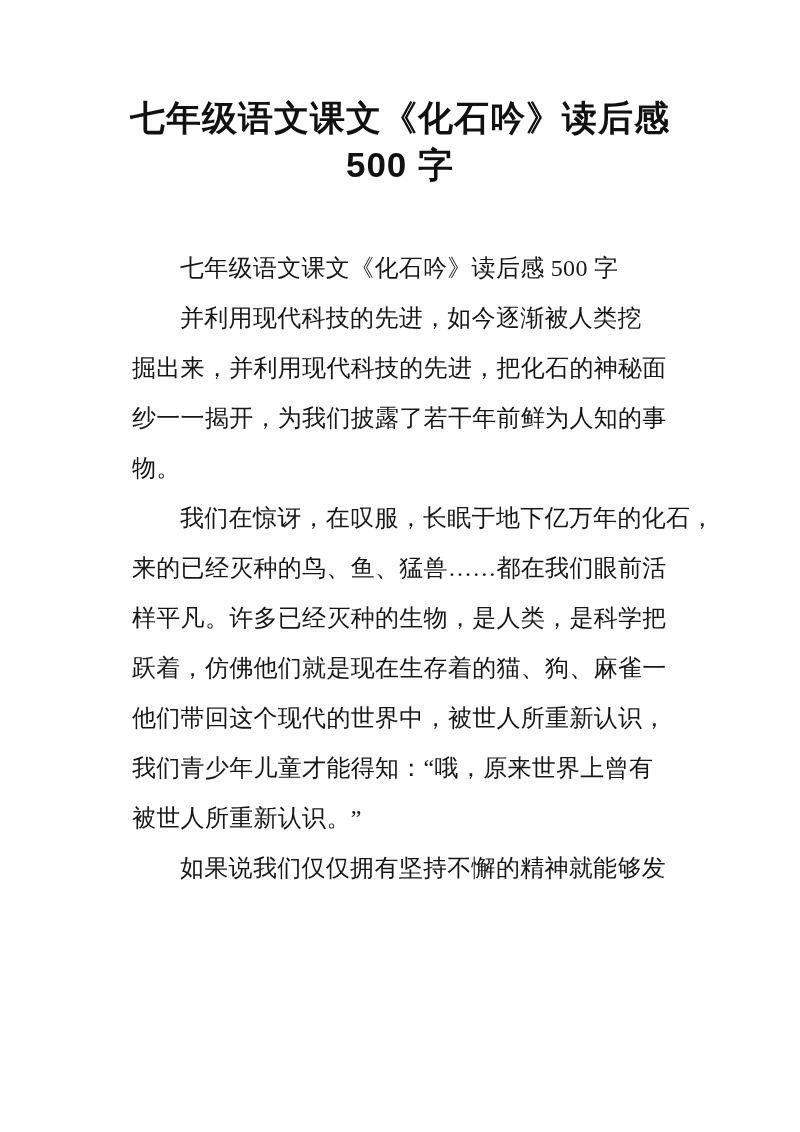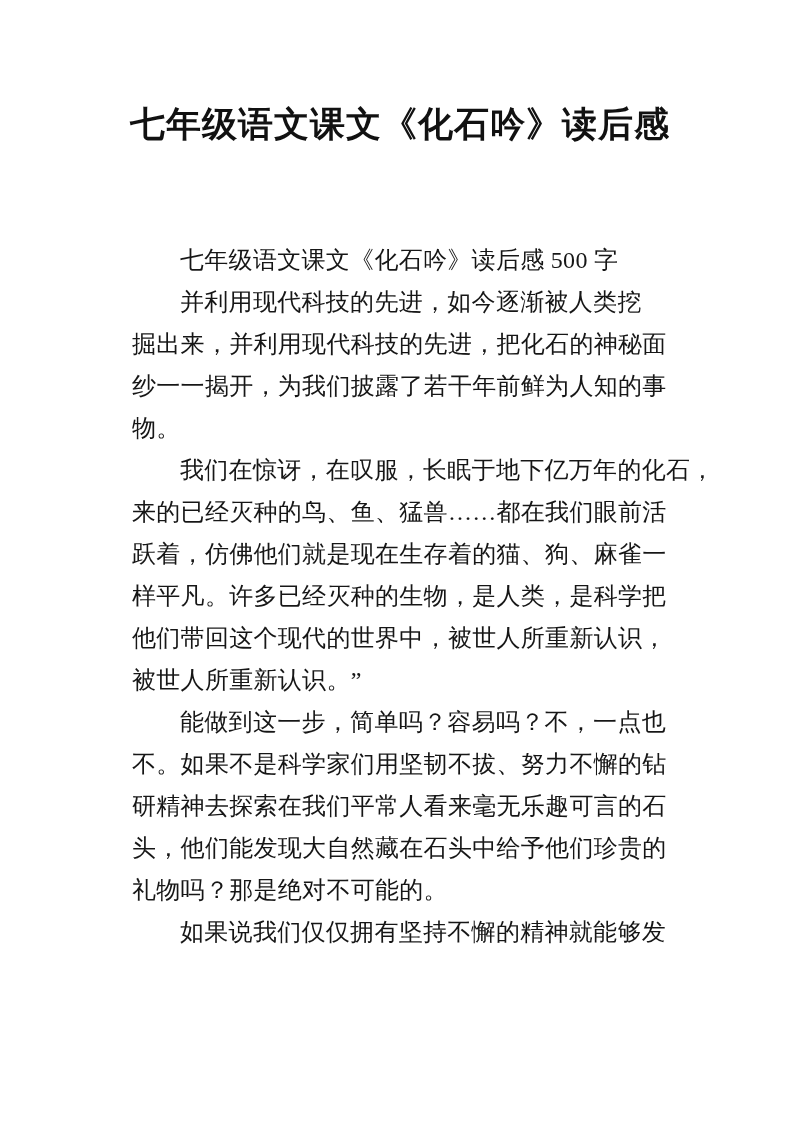--- a/index.html
+++ b/index.html
@@ -20,77 +20,72 @@
     top: 94px;
     left: 0;
     width: 100%;
     text-align: center;
     font-family: "Liberation Sans", "DejaVu Sans", sans-serif;
     font-weight: bold;
     font-size: 35px;
     line-height: 47px;
     letter-spacing: 1px;
     color: #111111;
-    margin-top: 6px;
   }
   .doc-body {
     position: absolute;
     top: 239px;
     left: 132px;
     width: 534px;
     font-family: "Liberation Serif", "DejaVu Serif", serif;
     font-size: 24px;
     line-height: 42px;
     color: #161616;
   }
   .paragraph {
     margin: 0;
     padding: 0;
   }
   .text-line {
     height: 42px;
     white-space: nowrap;
     letter-spacing: 0.3px;
+    margin-top: 8px;
   }
   .text-line.indent {
     padding-left: 48px;
   }
 </style>
 </head>
 <body>
 
 <div class="page">
 
   <div class="doc-title">
     <div class="title-line">七年级语文课文《化石吟》读后感</div>
+    <div class="title-line">500 字</div>
   </div>
 
   <div class="doc-body" id="doc-body">
       <div class="paragraph">
         <div class="text-line indent">七年级语文课文《化石吟》读后感 500 字</div>
       </div>
       <div class="paragraph">
         <div class="text-line indent">并利用现代科技的先进，如今逐渐被人类挖</div>
         <div class="text-line">掘出来，并利用现代科技的先进，把化石的神秘面</div>
         <div class="text-line">纱一一揭开，为我们披露了若干年前鲜为人知的事</div>
         <div class="text-line">物。</div>
       </div>
       <div class="paragraph">
         <div class="text-line indent">我们在惊讶，在叹服，长眠于地下亿万年的化石，</div>
         <div class="text-line">来的已经灭种的鸟、鱼、猛兽……都在我们眼前活</div>
+        <div class="text-line">样平凡。许多已经灭种的生物，是人类，是科学把</div>
         <div class="text-line">跃着，仿佛他们就是现在生存着的猫、狗、麻雀一</div>
-        <div class="text-line">样平凡。许多已经灭种的生物，是人类，是科学把</div>
         <div class="text-line">他们带回这个现代的世界中，被世人所重新认识，</div>
+        <div class="text-line">我们青少年儿童才能得知：“哦，原来世界上曾有</div>
         <div class="text-line">被世人所重新认识。”</div>
-      </div>
-      <div class="paragraph">
-        <div class="text-line indent">能做到这一步，简单吗？容易吗？不，一点也</div>
-        <div class="text-line">不。如果不是科学家们用坚韧不拔、努力不懈的钻</div>
-        <div class="text-line">研精神去探索在我们平常人看来毫无乐趣可言的石</div>
-        <div class="text-line">头，他们能发现大自然藏在石头中给予他们珍贵的</div>
-        <div class="text-line">礼物吗？那是绝对不可能的。</div>
       </div>
       <div class="paragraph">
         <div class="text-line indent">如果说我们仅仅拥有坚持不懈的精神就能够发</div>
       </div>
     </div>
 
 </div>
 
 </body></html>

